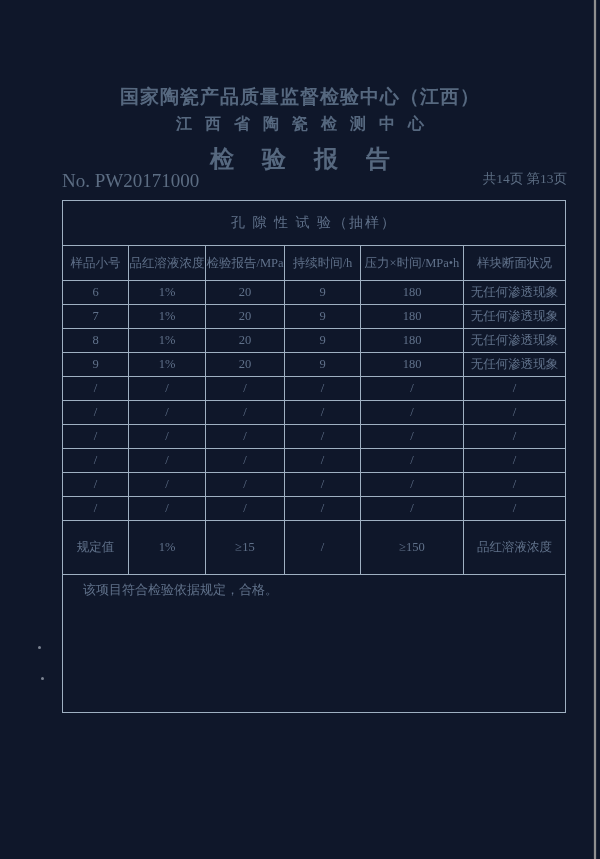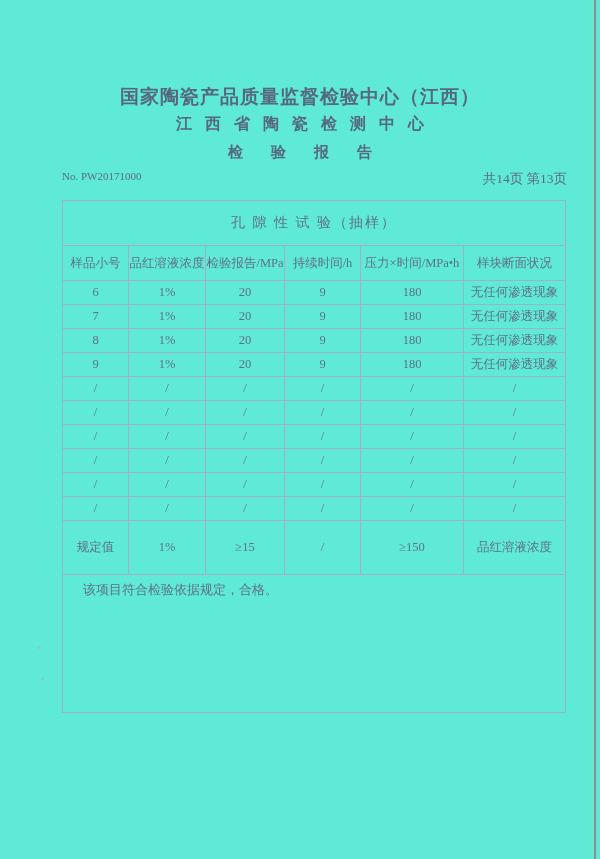--- a/index.html
+++ b/index.html
@@ -4,21 +4,21 @@
 <style>
   html, body {
     margin: 0;
     padding: 0;
     background: #ffffff;
   }
   #page {
     position: relative;
     width: 600px;
     height: 859px;
-    background: #5eead4;
+    background: #0f172a;
     overflow: hidden;
     font-family: "Liberation Serif", "DejaVu Serif", serif;
     color: #5c6d83;
   }
   
   .org-line1 {
     position: absolute;
     top: 84px; left: 0; width: 100%;
     text-align: center;
     font-size: 19px;
@@ -35,31 +35,31 @@
     font-weight: 600;
     letter-spacing: 13px;
     text-indent: 13px; 
     color: #56687f;
     white-space: nowrap;
   }
   .report-title {
     position: absolute;
     top: 143px; left: 0; width: 100%;
     text-align: center;
-    font-size: 15px;
+    font-size: 24px;
     font-weight: 600;
     letter-spacing: 28px;
     text-indent: 28px;
     color: #56687f;
     white-space: nowrap;
   }
   .report-no {
     position: absolute;
     top: 170px; left: 62px;
-    font-size: 11px;
+    font-size: 19px;
     color: #5c6d83;
   }
   .page-info {
     position: absolute;
     top: 170px; right: 33px;
     font-size: 13.5px;
     color: #5c6d83;
   }
   
   table.report {

